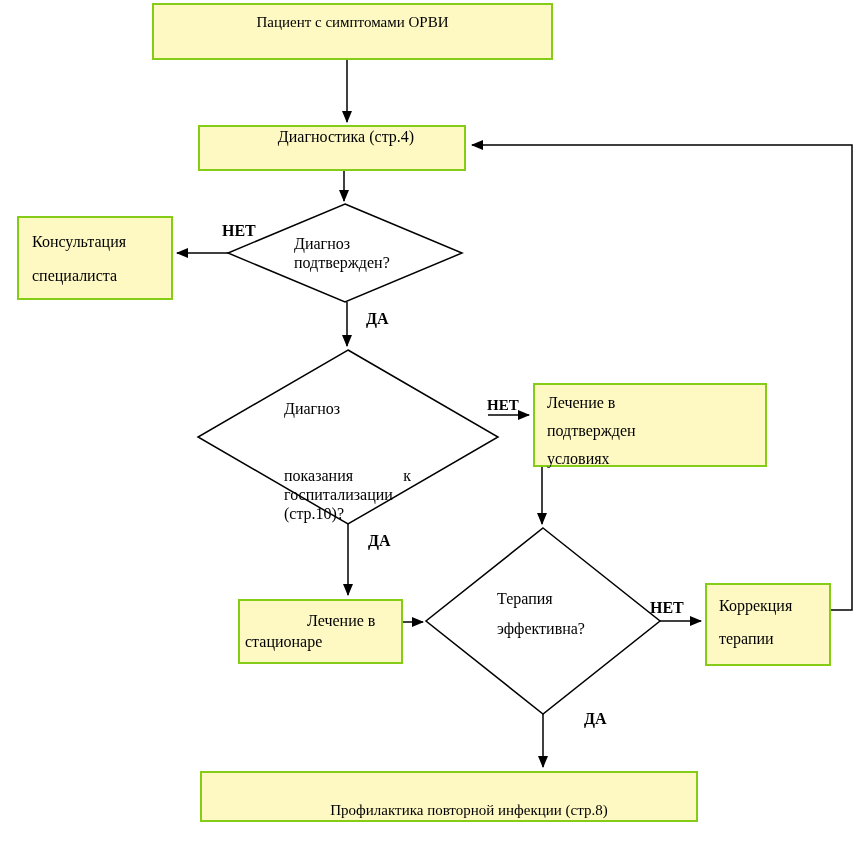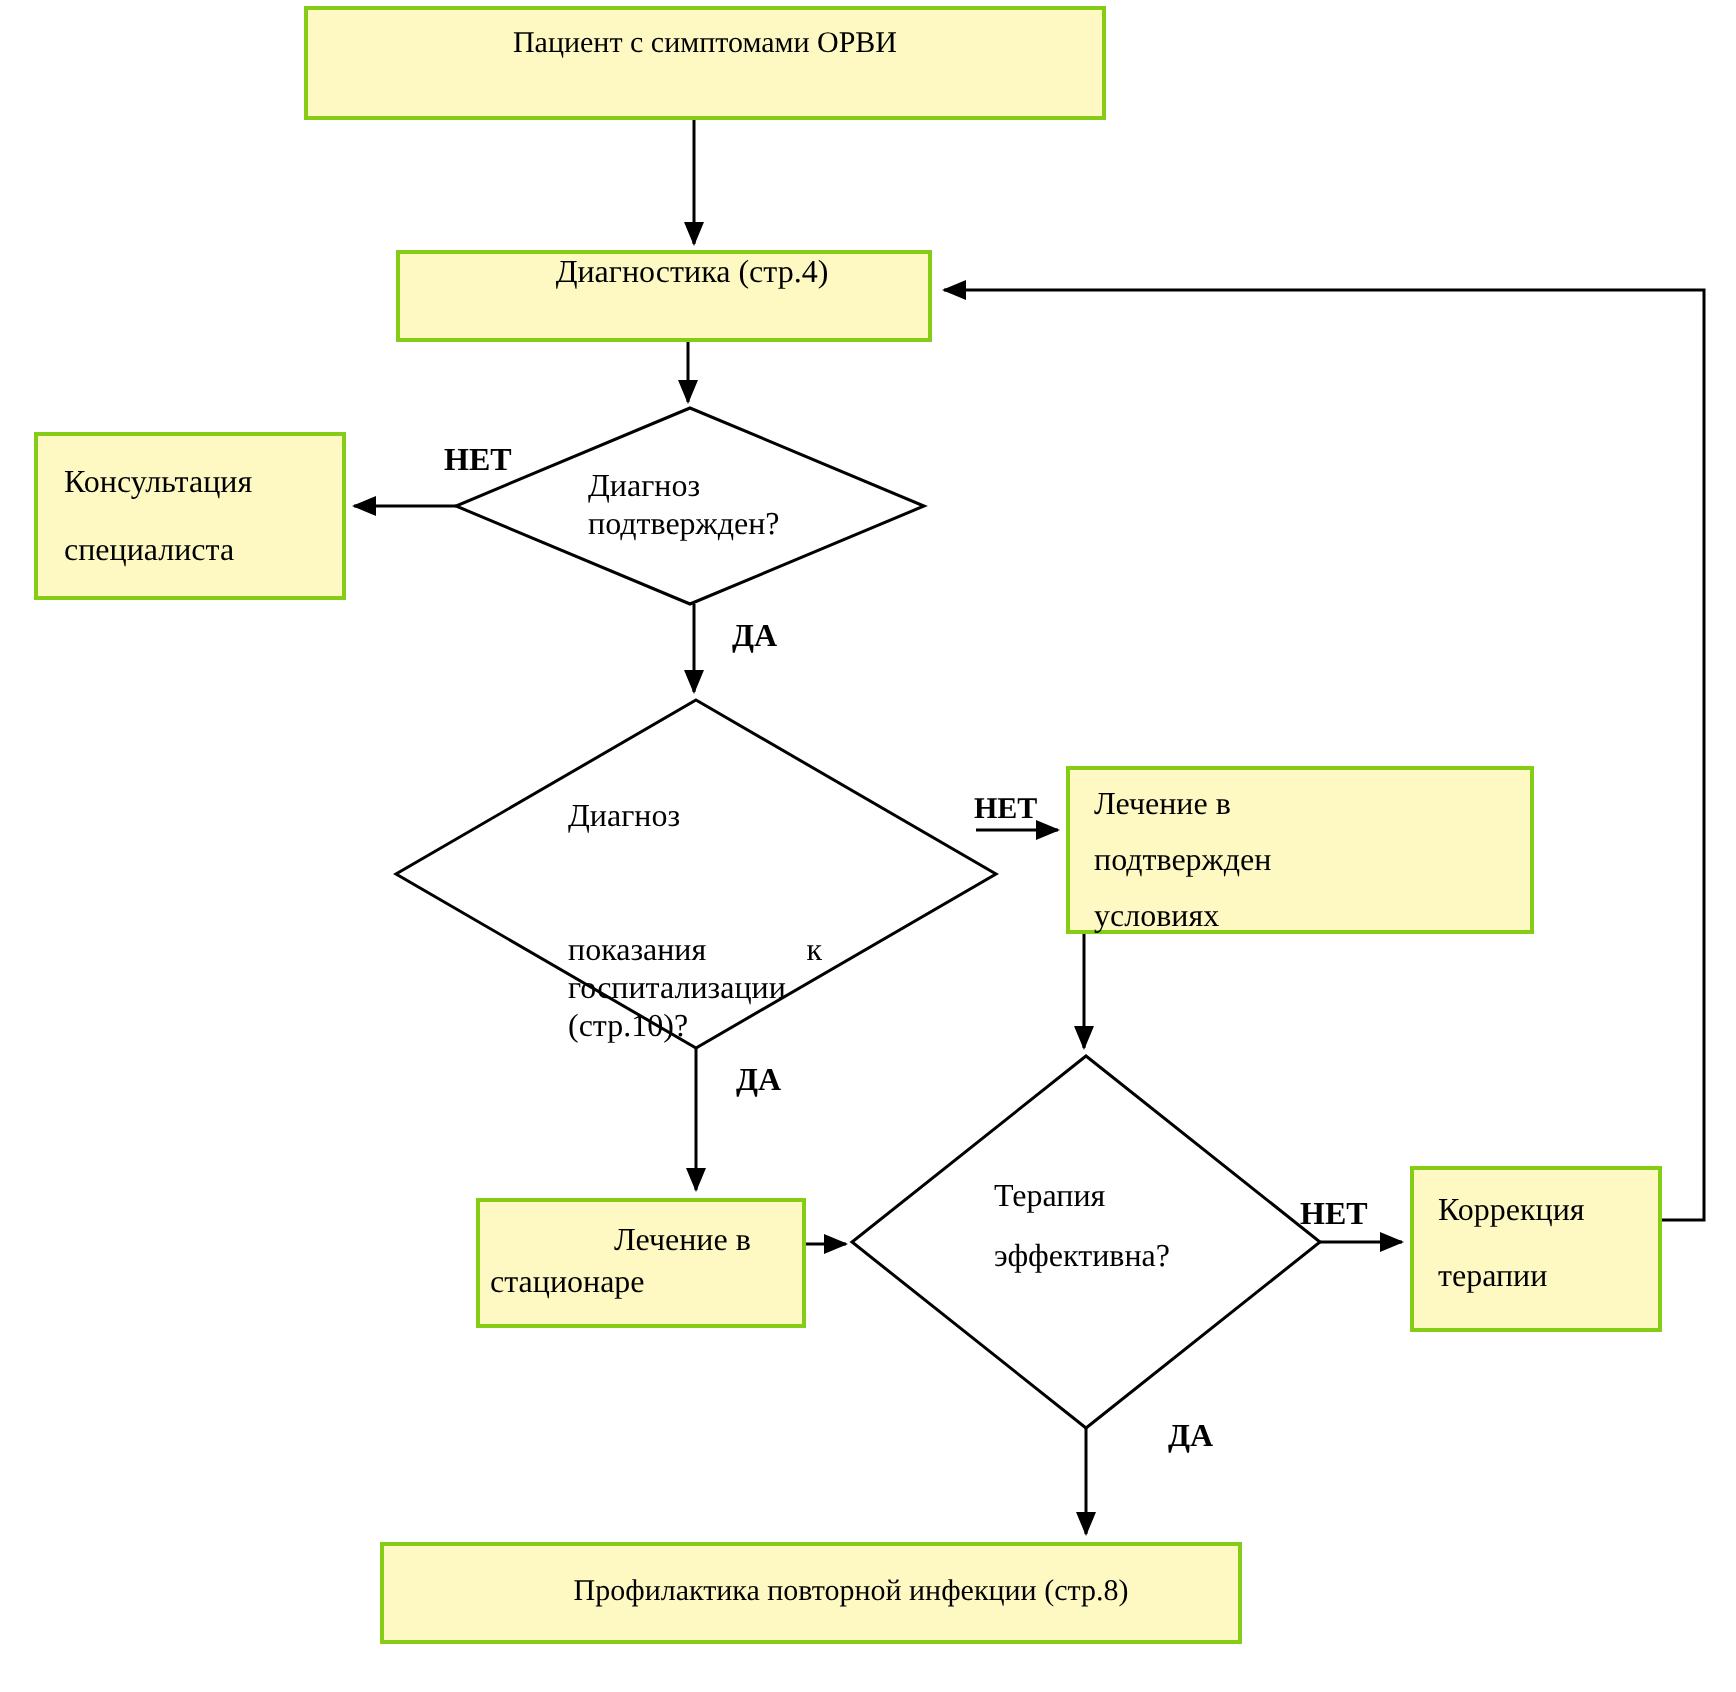--- a/index.html
+++ b/index.html
@@ -76,22 +76,22 @@
   #box-inpatient {
     left: 238px; top: 599px; width: 165px; height: 65px;
     padding: 9px 6px 0 5px; line-height: 21px;
   }
   #box-inpatient .line1 { text-indent: 62px; }
   #box-correction {
     left: 705px; top: 583px; width: 126px; height: 83px;
     padding: 4px 0 0 12px; line-height: 33px;
   }
   #box-prevention {
-    left: 190px; top: 771px; width: 431px; height: 51px;
-    padding-top: 14px; font-size: 15px; text-indent: 40px;
+    left: 200px; top: 771px; width: 498px; height: 51px;
+    padding-top: 28px; font-size: 15px; text-indent: 40px;
   }
 
   
   #dtext-confirmed { left: 294px; top: 234px; }
   #dtext-hospitalization { left: 284px; top: 399px; width: 127px; }
   #dtext-therapy { left: 497px; top: 584px; line-height: 30px; }
 
   
   #label-no-1 { left: 222px; top: 222px; }
   #label-yes-1 { left: 366px; top: 310px; }

